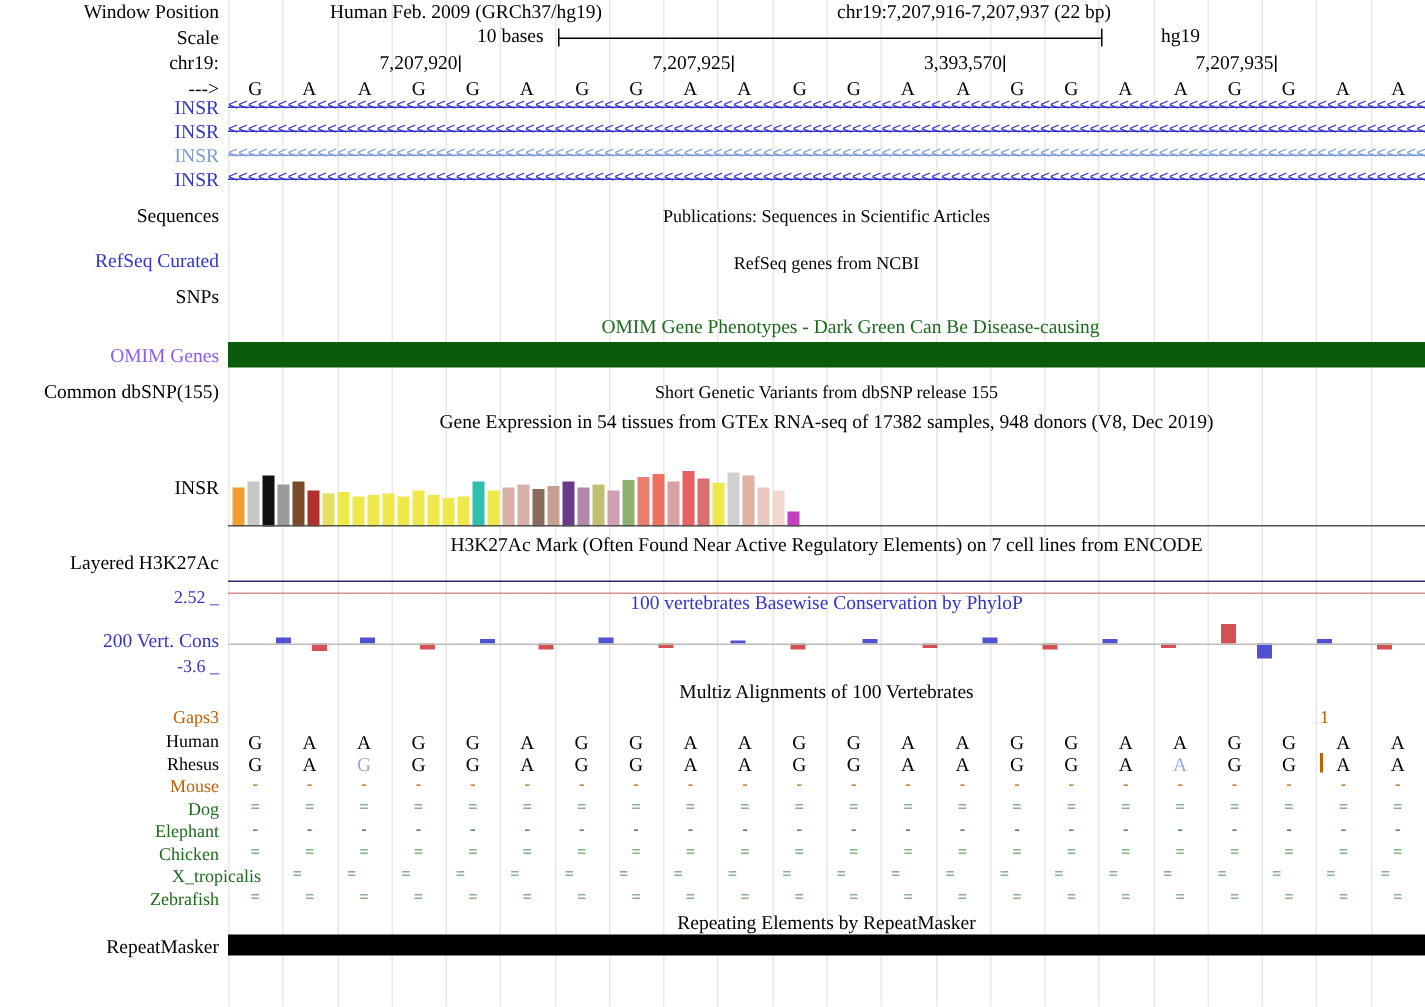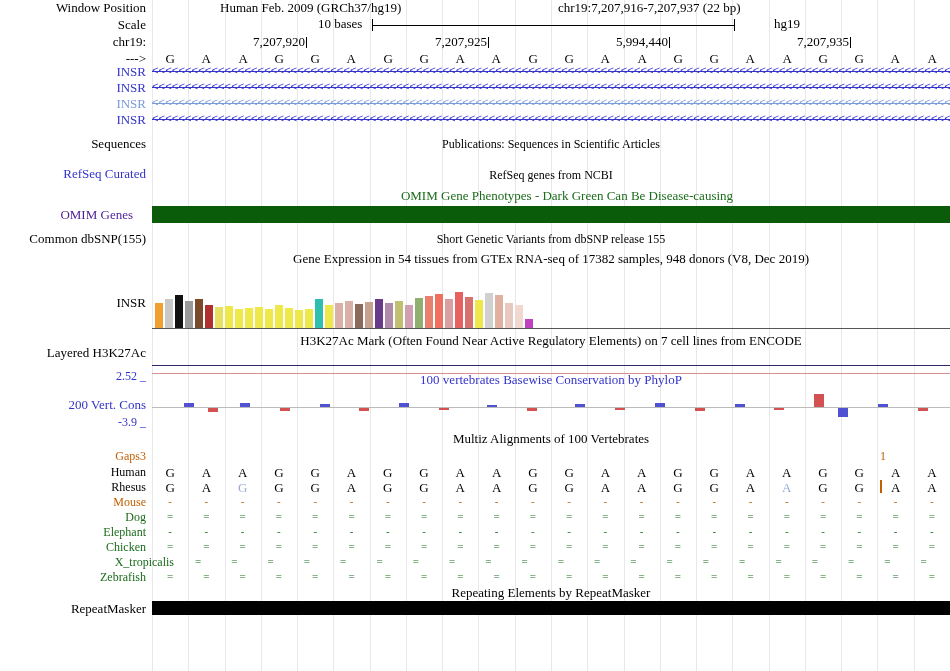--- a/index.html
+++ b/index.html
@@ -59,21 +59,21 @@
       <span style="position:absolute;left:166px;top:-1px;">10 bases</span>
       <div style="position:absolute;left:220px;right:215px;top:8px;height:1px;background:#000;"></div>
       <div style="position:absolute;left:220px;top:2px;width:1px;height:12px;background:#000;"></div>
       <div style="position:absolute;right:215px;top:2px;width:1px;height:12px;background:#000;"></div>
       <span style="position:absolute;right:150px;top:-1px;">hg19</span>
     </div>
 
     <div style="position:absolute;left:152px;top:34px;width:798px;height:16px;" id="ruler">
         <div style="position: absolute; top: 0px; white-space: nowrap; left: 101px;"><span>7,207,920</span><span style="display: inline-block; width: 1px; height: 11px; background: rgb(0, 0, 0); vertical-align: -2px; margin-left: 1px;"></span></div>
         <div style="position: absolute; top: 0px; white-space: nowrap; left: 283px;"><span>7,207,925</span><span style="display: inline-block; width: 1px; height: 11px; background: rgb(0, 0, 0); vertical-align: -2px; margin-left: 1px;"></span></div>
-        <div style="position: absolute; top: 0px; white-space: nowrap; left: 464px;"><span>5,994,440</span><span style="display: inline-block; width: 1px; height: 11px; background: rgb(0, 0, 0); vertical-align: -2px; margin-left: 1px;"></span></div>
+        <div style="position: absolute; top: 0px; white-space: nowrap; left: 464px;"><span>3,393,570</span><span style="display: inline-block; width: 1px; height: 11px; background: rgb(0, 0, 0); vertical-align: -2px; margin-left: 1px;"></span></div>
         <div style="position: absolute; top: 0px; white-space: nowrap; left: 645px;"><span>7,207,935</span><span style="display: inline-block; width: 1px; height: 11px; background: rgb(0, 0, 0); vertical-align: -2px; margin-left: 1px;"></span></div>
       </div>
 
     <div style="position:absolute;left:152px;top:51px;width:798px;height:16px;" id="seqrow">
         <div style="position: absolute; top: 0px; left: 0px; width: 36.2727px; text-align: center;">G</div>
         <div style="position: absolute; top: 0px; left: 36px; width: 36.2727px; text-align: center;">A</div>
         <div style="position: absolute; top: 0px; left: 73px; width: 36.2727px; text-align: center;">A</div>
         <div style="position: absolute; top: 0px; left: 109px; width: 36.2727px; text-align: center;">G</div>
         <div style="position: absolute; top: 0px; left: 145px; width: 36.2727px; text-align: center;">G</div>
         <div style="position: absolute; top: 0px; left: 181px; width: 36.2727px; text-align: center;">A</div>
@@ -122,26 +122,29 @@
   <div style="position:relative;height:30px;">
     <div style="position:absolute;left:0;top:8px;width:152px;text-align:right;padding-right:6px;box-sizing:border-box;">Sequences</div>
     <div style="position:absolute;left:152px;top:9px;width:798px;text-align:center;font-size:12px;">Publications: Sequences in Scientific Articles</div>
   </div>
 
   <div style="position:relative;height:30px;">
     <div style="position:absolute;left:0;top:8px;width:152px;text-align:right;padding-right:6px;box-sizing:border-box;color:#3333cc;">RefSeq Curated</div>
     <div style="position:absolute;left:152px;top:10px;width:798px;text-align:center;font-size:12px;">RefSeq genes from NCBI</div>
   </div>
 
+  <div style="position:relative;height:22px;">
+    <div style="position:absolute;left:0;top:2px;width:152px;text-align:right;padding-right:6px;box-sizing:border-box;">SNPs</div>
+  </div>
 
   <div style="position:relative;height:18px;">
     <div style="position:absolute;left:168px;width:798px;text-align:center;color:#1a6b1a;">OMIM Gene Phenotypes - Dark Green Can Be Disease-causing</div>
   </div>
   <div style="position:relative;height:19px;">
-    <div style="position:absolute;left:0;top:1px;width:152px;text-align:right;padding-right:19px;box-sizing:border-box;color:#4c1d95;">OMIM Genes</div>
+    <div style="position:absolute;left:0;top:1px;width:152px;text-align:right;padding-right:6px;box-sizing:border-box;color:#8b5cf6;">OMIM Genes</div>
     <div style="position:absolute;left:152px;top:0;right:0;height:17px;background:#0a5c0a;"></div>
   </div>
 
   <div style="position:relative;height:26px;">
     <div style="position:absolute;left:0;top:6px;width:152px;text-align:right;padding-right:6px;box-sizing:border-box;">Common dbSNP(155)</div>
     <div style="position:absolute;left:152px;top:7px;width:798px;text-align:center;font-size:12px;">Short Genetic Variants from dbSNP release 155</div>
   </div>
 
   <div style="position:relative;height:20px;">
     <div style="position:absolute;left:152px;width:798px;text-align:center;">Gene Expression in 54 tissues from GTEx RNA-seq of 17382 samples, 948 donors (V8, Dec 2019)</div>
@@ -195,21 +198,21 @@
     <div style="position:absolute;left:152px;width:798px;text-align:center;">H3K27Ac Mark (Often Found Near Active Regulatory Elements) on 7 cell lines from ENCODE</div>
   </div>
   <div style="position:relative;height:22px;">
     <div style="position:absolute;left:0;top:-4px;width:152px;text-align:right;padding-right:6px;box-sizing:border-box;">Layered H3K27Ac</div>
     <div style="position:absolute;left:152px;right:0;top:16px;height:1px;background:#2b2b6b;"></div>
   </div>
 
   <div style="position:relative;height:60px;">
     <div style="position:absolute;left:0;top:-2px;width:152px;text-align:right;padding-right:6px;box-sizing:border-box;color:#3333cc;font-size:12px;">2.52 _</div>
     <div style="position:absolute;left:0;top:26px;width:152px;text-align:right;padding-right:6px;box-sizing:border-box;color:#3333cc;">200 Vert. Cons</div>
-    <div style="position:absolute;left:0;top:44px;width:152px;text-align:right;padding-right:6px;box-sizing:border-box;color:#3333cc;font-size:12px;">-3.9 _</div>
+    <div style="position:absolute;left:0;top:44px;width:152px;text-align:right;padding-right:6px;box-sizing:border-box;color:#3333cc;font-size:12px;">-3.6 _</div>
     <div style="position:absolute;left:152px;right:0;top:2px;height:1px;background:#d89090;"></div>
     <div style="position:absolute;left:152px;right:0;top:1px;width:798px;text-align:center;color:#3333cc;">100 vertebrates Basewise Conservation by PhyloP</div>
     <div id="consplot" style="position:absolute;left:152px;right:0;top:14px;height:44px;">
         <div style="position: absolute; left: 31.92px; width: 10px; height: 4.4px; background: rgb(51, 51, 204); top: 17.6px; opacity: 0.85;"></div>
         <div style="position: absolute; left: 55.86px; width: 10px; height: 5.28px; background: rgb(204, 51, 51); top: 22px; opacity: 0.85;"></div>
         <div style="position: absolute; left: 87.78px; width: 10px; height: 3.52px; background: rgb(51, 51, 204); top: 18.48px; opacity: 0.85;"></div>
         <div style="position: absolute; left: 127.68px; width: 10px; height: 4.4px; background: rgb(204, 51, 51); top: 22px; opacity: 0.85;"></div>
         <div style="position: absolute; left: 167.58px; width: 10px; height: 2.64px; background: rgb(51, 51, 204); top: 19.36px; opacity: 0.85;"></div>
         <div style="position: absolute; left: 207.48px; width: 10px; height: 3.52px; background: rgb(204, 51, 51); top: 22px; opacity: 0.85;"></div>
         <div style="position: absolute; left: 247.38px; width: 10px; height: 3.96px; background: rgb(51, 51, 204); top: 18.04px; opacity: 0.85;"></div>

